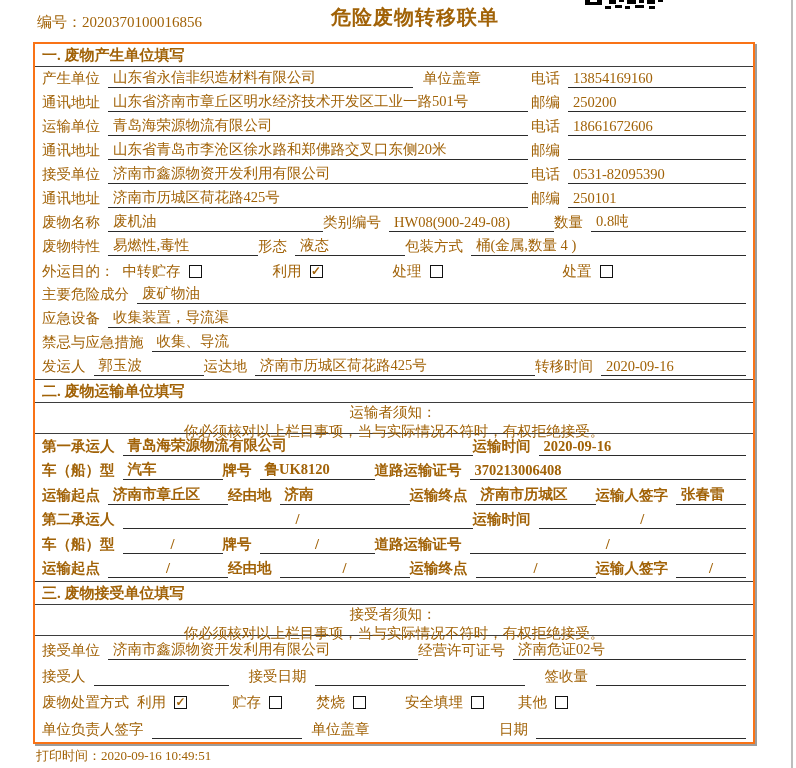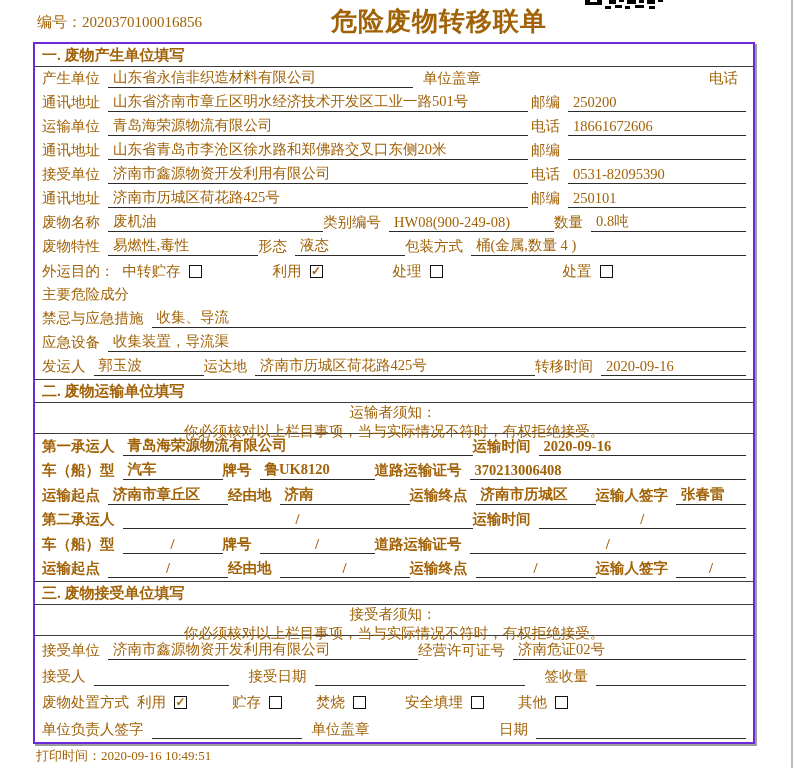--- a/index.html
+++ b/index.html
@@ -1,23 +1,23 @@
 <!DOCTYPE html>
 <html><head>
 <meta charset="utf-8">
 <style>
   html,body{margin:0;padding:0;background:#ffffff;}
   .page{position:relative;width:796px;height:768px;background:#fff;overflow:hidden;
         font-family:"Liberation Serif","DejaVu Serif",serif;color:#a16207;font-size:14.5px;}
   .hdr-num{position:absolute;left:37px;top:13px;font-size:15px;white-space:nowrap;}
-  .hdr-title{position:absolute;left:331px;top:4px;font-size:26px;font-weight:bold;letter-spacing:1px;white-space:nowrap;}
+  .hdr-title{position:absolute;left:331px;top:4px;font-size:20px;font-weight:bold;letter-spacing:1px;white-space:nowrap;}
   .qr{position:absolute;left:585px;top:0;}
   .page-edge{position:absolute;right:3px;top:0;width:2px;height:768px;background:#bdbdbd;}
   .form-box{position:absolute;left:33px;top:42px;width:722px;box-sizing:border-box;
-            border:2px solid #6d28d9;box-shadow:2px 2px 0 #9c9c9c;background:#fff;}
+            border:2px solid #f97316;box-shadow:2px 2px 0 #9c9c9c;background:#fff;}
   .section + .section{border-top:1.5px solid #3d3d3d;}
   .sec-title{height:22px;line-height:22px;font-weight:bold;font-size:15px;padding:0 7px;
              border-bottom:1.5px solid #3d3d3d;}
   .notice{height:30px;display:flex;align-items:center;padding:0 7px;border-bottom:1.5px solid #3d3d3d;flex-direction:column;}
   .notice .nlbl{margin-right:2px;white-space:nowrap;}
   .row{display:flex;align-items:flex-end;padding:0 7px 3px 7px;height:24px;box-sizing:border-box;}
   .s2 .row{height:24.5px;font-weight:bold;}
   .s3 .row{height:26.5px;}
   .cbrow{align-items:center;padding-bottom:0;}
   .lbl{white-space:nowrap;margin-right:8px;flex:0 0 auto;}
@@ -69,20 +69,21 @@
   <div class="form-box">
 
     <div class="section s1">
       <div class="sec-title">一. 废物产生单位填写</div>
 
       <div class="row">
         <span class="lbl">产生单位</span>
         <span class="val w305">山东省永信非织造材料有限公司</span>
         <span class="lbl seal">单位盖章</span>
         <span class="lbl rauto">电话</span>
+        <span class="val w178">13854169160</span>
       </div>
 
       <div class="row">
         <span class="lbl">通讯地址</span>
         <span class="val w420">山东省济南市章丘区明水经济技术开发区工业一路501号</span>
         <span class="lbl rauto">邮编</span>
         <span class="val w178">250200</span>
       </div>
 
       <div class="row">
@@ -154,30 +155,31 @@
         <span class="g">
           <span>处置</span>
           <span class="cbx">
               <span></span>
             </span>
         </span>
       </div>
 
       <div class="row">
         <span class="lbl">主要危险成分</span>
+        <span class="val grow">废矿物油</span>
+      </div>
+
+      <div class="row">
+        <span class="lbl">应急设备</span>
+        <span class="val grow">收集装置，导流渠</span>
       </div>
 
       <div class="row">
         <span class="lbl">禁忌与应急措施</span>
         <span class="val grow">收集、导流</span>
-      </div>
-
-      <div class="row">
-        <span class="lbl">应急设备</span>
-        <span class="val grow">收集装置，导流渠</span>
       </div>
 
       <div class="row">
         <span class="lbl">发运人</span>
         <span class="val w110">郭玉波</span>
         <span class="lbl">运达地</span>
         <span class="val w280">济南市历城区荷花路425号</span>
         <span class="lbl">转移时间</span>
         <span class="val grow">2020-09-16</span>
       </div>

